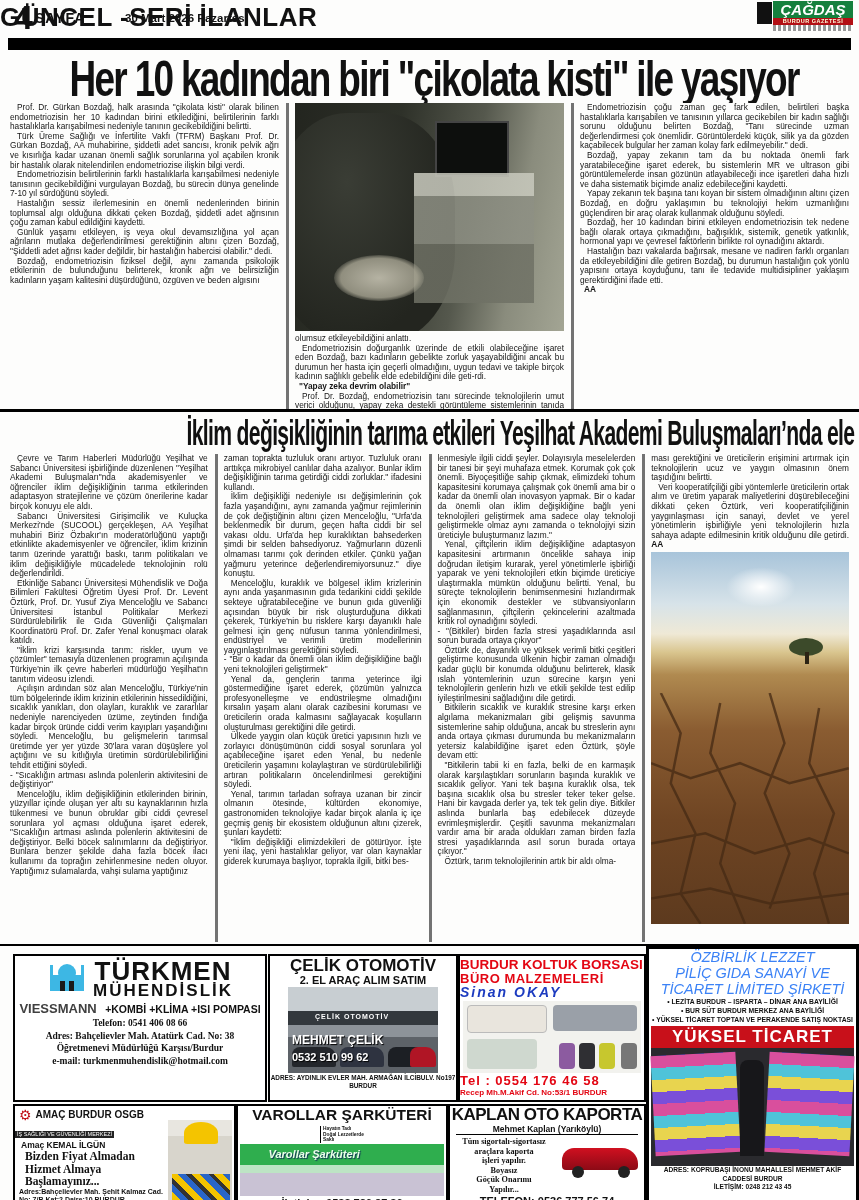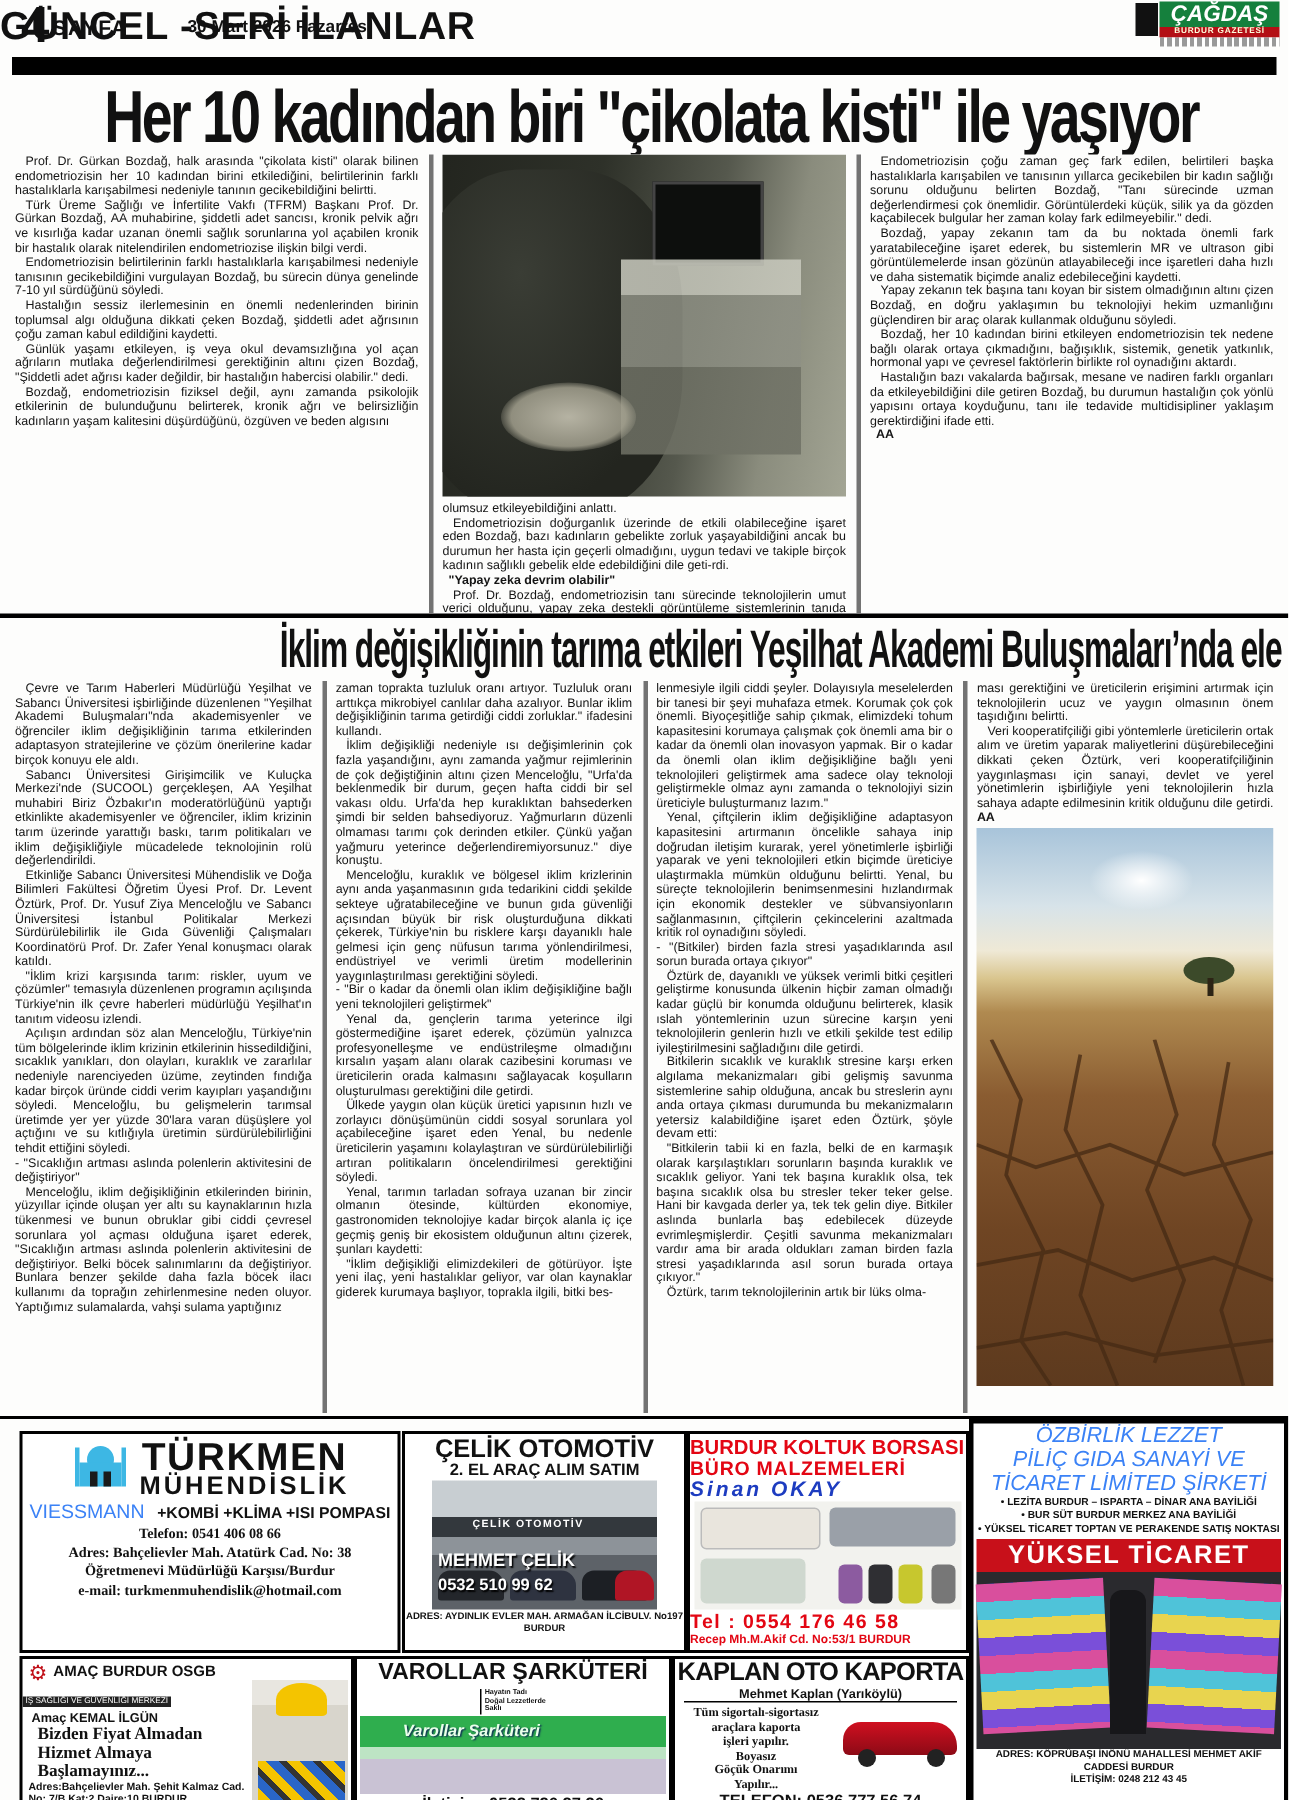--- a/index.html
+++ b/index.html
@@ -58,21 +58,21 @@
   .p2-tree{position:absolute;right:26px;top:86px;width:34px;height:18px;border-radius:50%;background:#3c4a2a;}
   .p2-trunk{position:absolute;right:40px;top:100px;width:4px;height:12px;background:#2c2415;}
   .p2-cracks{position:absolute;left:0;bottom:0;width:100%;height:62%;}
   
   .ads{position:relative;height:261px;margin-top:2px;border-top:2px solid #000;}
   .ad{position:absolute;background:#fff;border:2px solid #000;overflow:hidden;}
   .tk{left:13px;top:8px;width:250px;height:144px;text-align:center;}
   .tk .row1{display:flex;align-items:center;justify-content:center;gap:6px;margin-top:3px;}
   .tk .t1{font-size:26px;font-weight:900;line-height:24px;letter-spacing:1px;}
   .tk .t2{font-size:17px;font-weight:900;letter-spacing:2px;line-height:16px;}
-  .tk .brand{color:#3b82f6;font-weight:400;font-size:13px;display:inline;}
+  .tk .brand{color:#404040;font-weight:700;font-size:13px;display:inline;}
   .tk .svc{display:inline;font-weight:900;font-size:10.5px;margin-left:4px;}
   .tk .c{font-weight:700;font-size:9.5px;line-height:12.5px;font-family:"Liberation Serif",serif;}
   .ck{left:268px;top:8px;width:186px;height:144px;text-align:center;}
   .ck .t1{font-size:17px;font-weight:900;line-height:17px;margin-top:1px;}
   .ck .t2{font-size:11px;font-weight:900;line-height:12px;}
   .ck .photo{position:relative;height:86px;margin:1px 18px;
         background:linear-gradient(#c8ced2 0 28%,#33383d 28% 44%,#8d9399 44% 58%,#5d6268 58% 100%);}
   .ck .sign{position:absolute;left:18%;top:30%;font-size:7px;color:#fff;font-weight:700;letter-spacing:1px;}
   .ck .car{position:absolute;bottom:6px;width:44px;height:20px;border-radius:8px 10px 2px 2px;background:#23262b;}
   .ck .car.c2{left:52px;background:#2e3340;} .ck .car.c3{left:100px;background:#1c1f24;}
@@ -213,21 +213,21 @@
       <p>Yenal, tarımın tarladan sofraya uzanan bir zincir olmanın ötesinde, kültürden ekonomiye, gastronomiden teknolojiye kadar birçok alanla iç içe geçmiş geniş bir ekosistem olduğunun altını çizerek, şunları kaydetti:</p>
       <p>"İklim değişikliği elimizdekileri de götürüyor. İşte yeni ilaç, yeni hastalıklar geliyor, var olan kaynaklar giderek kurumaya başlıyor, toprakla ilgili, bitki bes-</p>
     </div>
     <div class="col">
       <p class="ni">lenmesiyle ilgili ciddi şeyler. Dolayısıyla meselelerden bir tanesi bir şeyi muhafaza etmek. Korumak çok çok önemli. Biyoçeşitliğe sahip çıkmak, elimizdeki tohum kapasitesini korumaya çalışmak çok önemli ama bir o kadar da önemli olan inovasyon yapmak. Bir o kadar da önemli olan iklim değişikliğine bağlı yeni teknolojileri geliştirmek ama sadece olay teknoloji geliştirmekle olmaz aynı zamanda o teknolojiyi sizin üreticiyle buluşturmanız lazım."</p>
       <p>Yenal, çiftçilerin iklim değişikliğine adaptasyon kapasitesini artırmanın öncelikle sahaya inip doğrudan iletişim kurarak, yerel yönetimlerle işbirliği yaparak ve yeni teknolojileri etkin biçimde üreticiye ulaştırmakla mümkün olduğunu belirtti. Yenal, bu süreçte teknolojilerin benimsenmesini hızlandırmak için ekonomik destekler ve sübvansiyonların sağlanmasının, çiftçilerin çekincelerini azaltmada kritik rol oynadığını söyledi.</p>
       <p class="ni">- "(Bitkiler) birden fazla stresi yaşadıklarında asıl sorun burada ortaya çıkıyor"</p>
       <p>Öztürk de, dayanıklı ve yüksek verimli bitki çeşitleri geliştirme konusunda ülkenin hiçbir zaman olmadığı kadar güçlü bir konumda olduğunu belirterek, klasik ıslah yöntemlerinin uzun sürecine karşın yeni teknolojilerin genlerin hızlı ve etkili şekilde test edilip iyileştirilmesini sağladığını dile getirdi.</p>
       <p>Bitkilerin sıcaklık ve kuraklık stresine karşı erken algılama mekanizmaları gibi gelişmiş savunma sistemlerine sahip olduğuna, ancak bu streslerin aynı anda ortaya çıkması durumunda bu mekanizmaların yetersiz kalabildiğine işaret eden Öztürk, şöyle devam etti:</p>
       <p>"Bitkilerin tabii ki en fazla, belki de en karmaşık olarak karşılaştıkları sorunların başında kuraklık ve sıcaklık geliyor. Yani tek başına kuraklık olsa, tek başına sıcaklık olsa bu stresler teker teker gelse. Hani bir kavgada derler ya, tek tek gelin diye. Bitkiler aslında bunlarla baş edebilecek düzeyde evrimleşmişlerdir. Çeşitli savunma mekanizmaları vardır ama bir arada oldukları zaman birden fazla stresi yaşadıklarında asıl sorun burada ortaya çıkıyor."</p>
-      <p>Öztürk, tarım teknolojilerinin artık bir lüks olma-</p>
+      <p>Öztürk, tarım teknolojilerinin artık bir aldı olma-</p>
     </div>
     <div class="col">
       <p class="ni">ması gerektiğini ve üreticilerin erişimini artırmak için teknolojilerin ucuz ve yaygın olmasının önem taşıdığını belirtti.</p>
       <p><span>Veri kooperatifçiliği gibi yöntemlerle üreticilerin ortak alım ve üretim yaparak maliyetlerini düşürebileceğini dikkati çeken Öztürk, veri kooperatifçiliğinin yaygınlaşması için sanayi, devlet ve yerel yönetimlerin işbirliğiyle yeni teknolojilerin hızla sahaya adapte edilmesinin kritik olduğunu dile getirdi.</span> <b class="aa">AA</b></p>
       <div class="photo2">
         <div class="p2-sun"></div>
         <div class="p2-tree"></div>
         <div class="p2-trunk"></div>
         <svg class="p2-cracks" viewBox="0 0 200 230" preserveAspectRatio="none">
           <g stroke="#452a14" stroke-width="2.5" fill="none" opacity="0.75">

